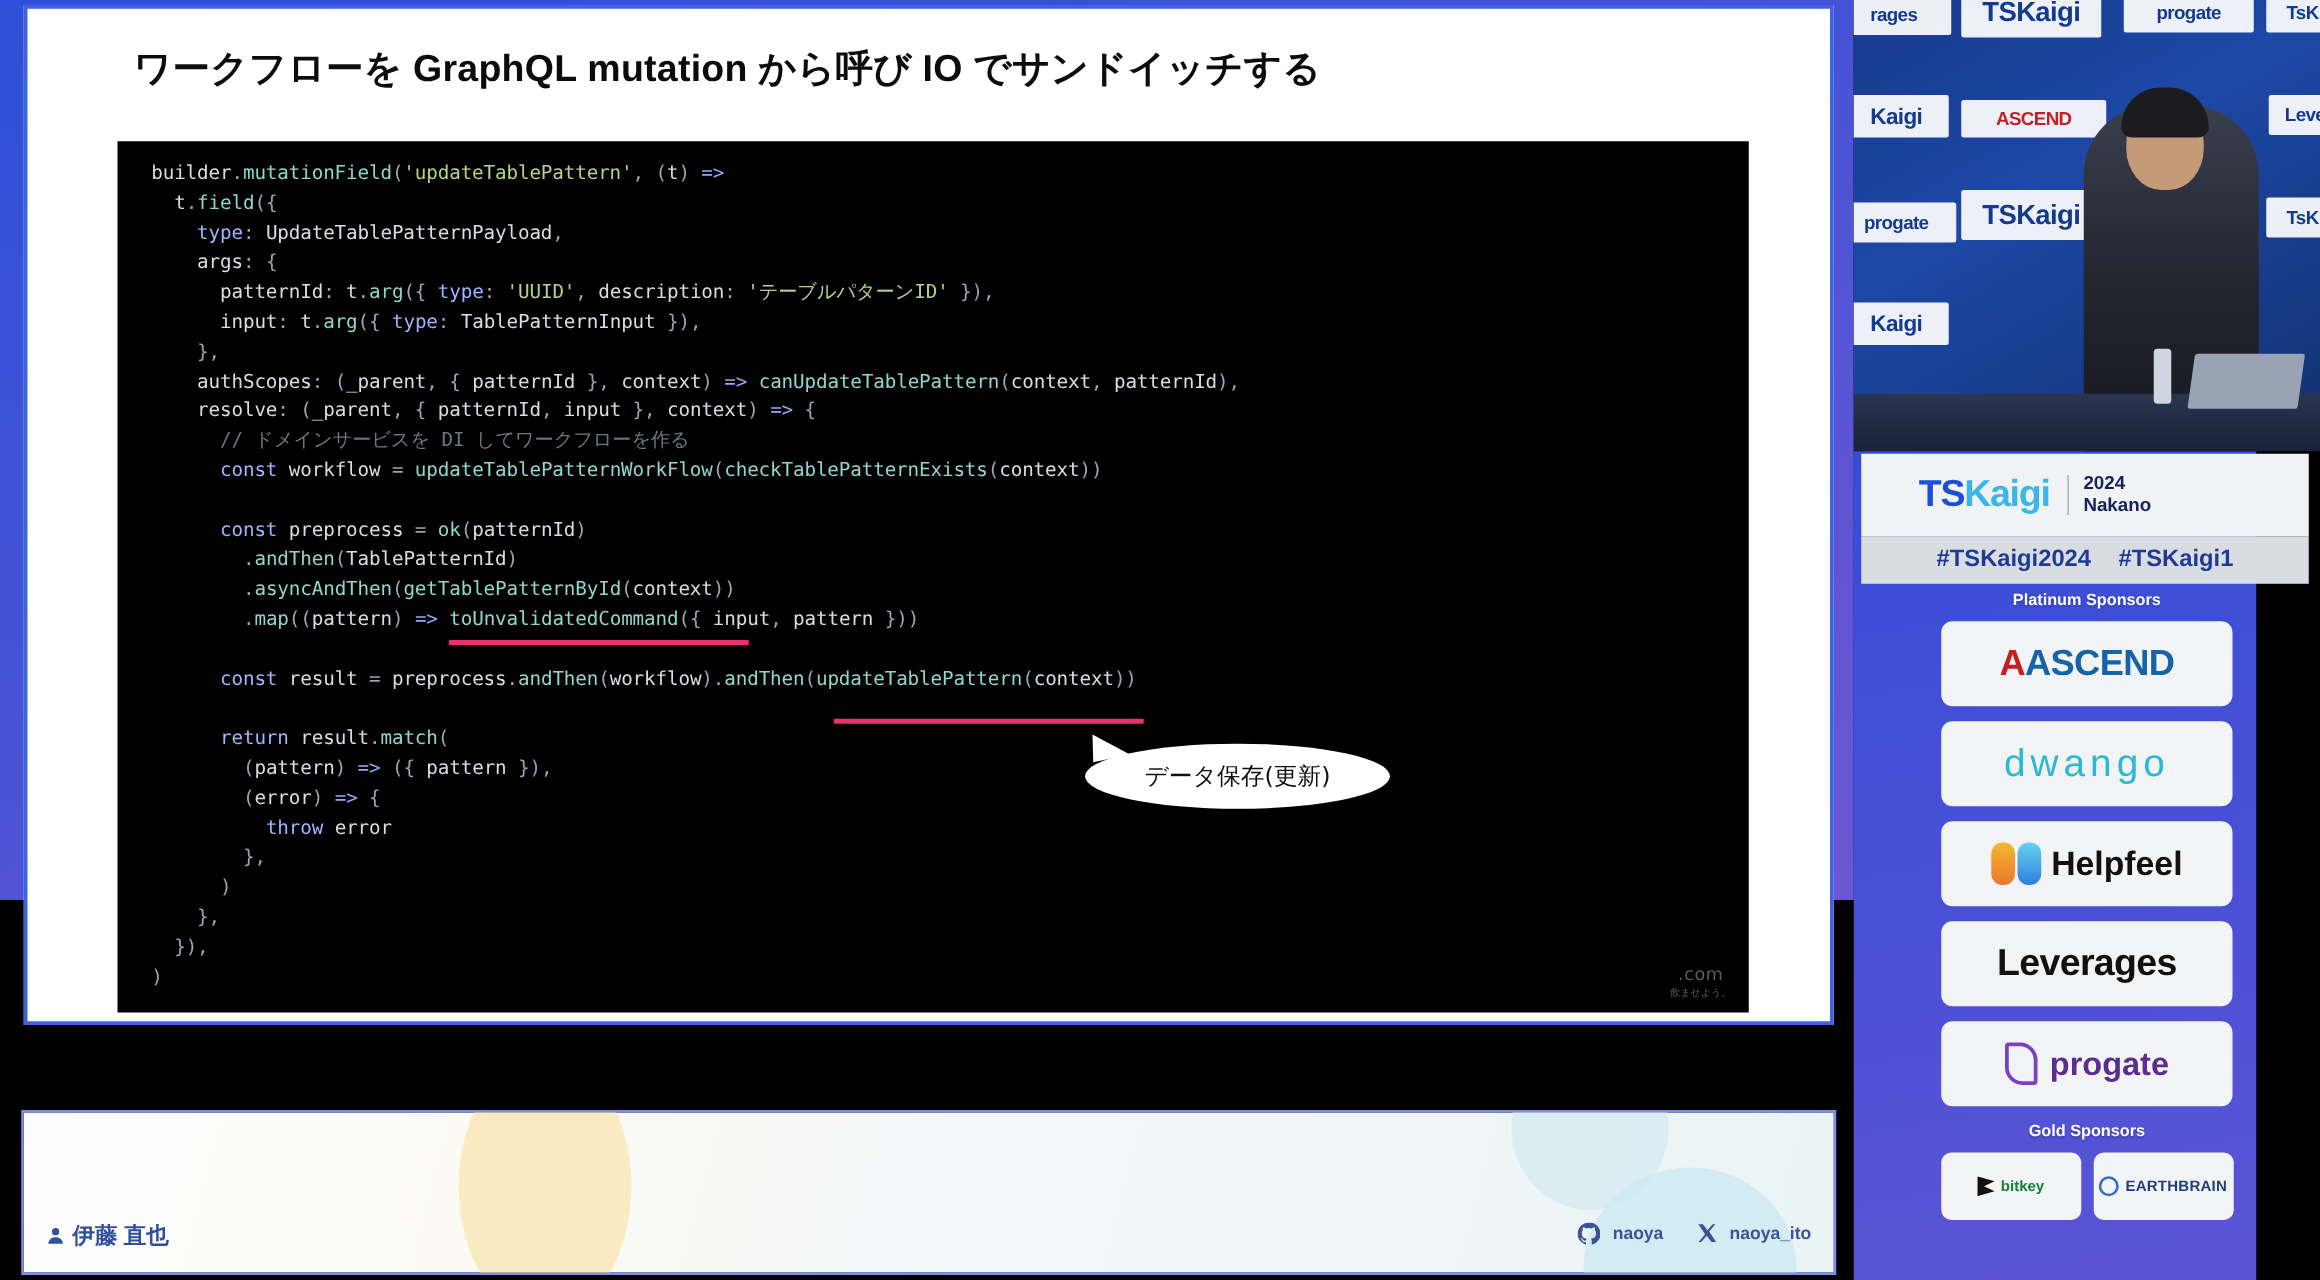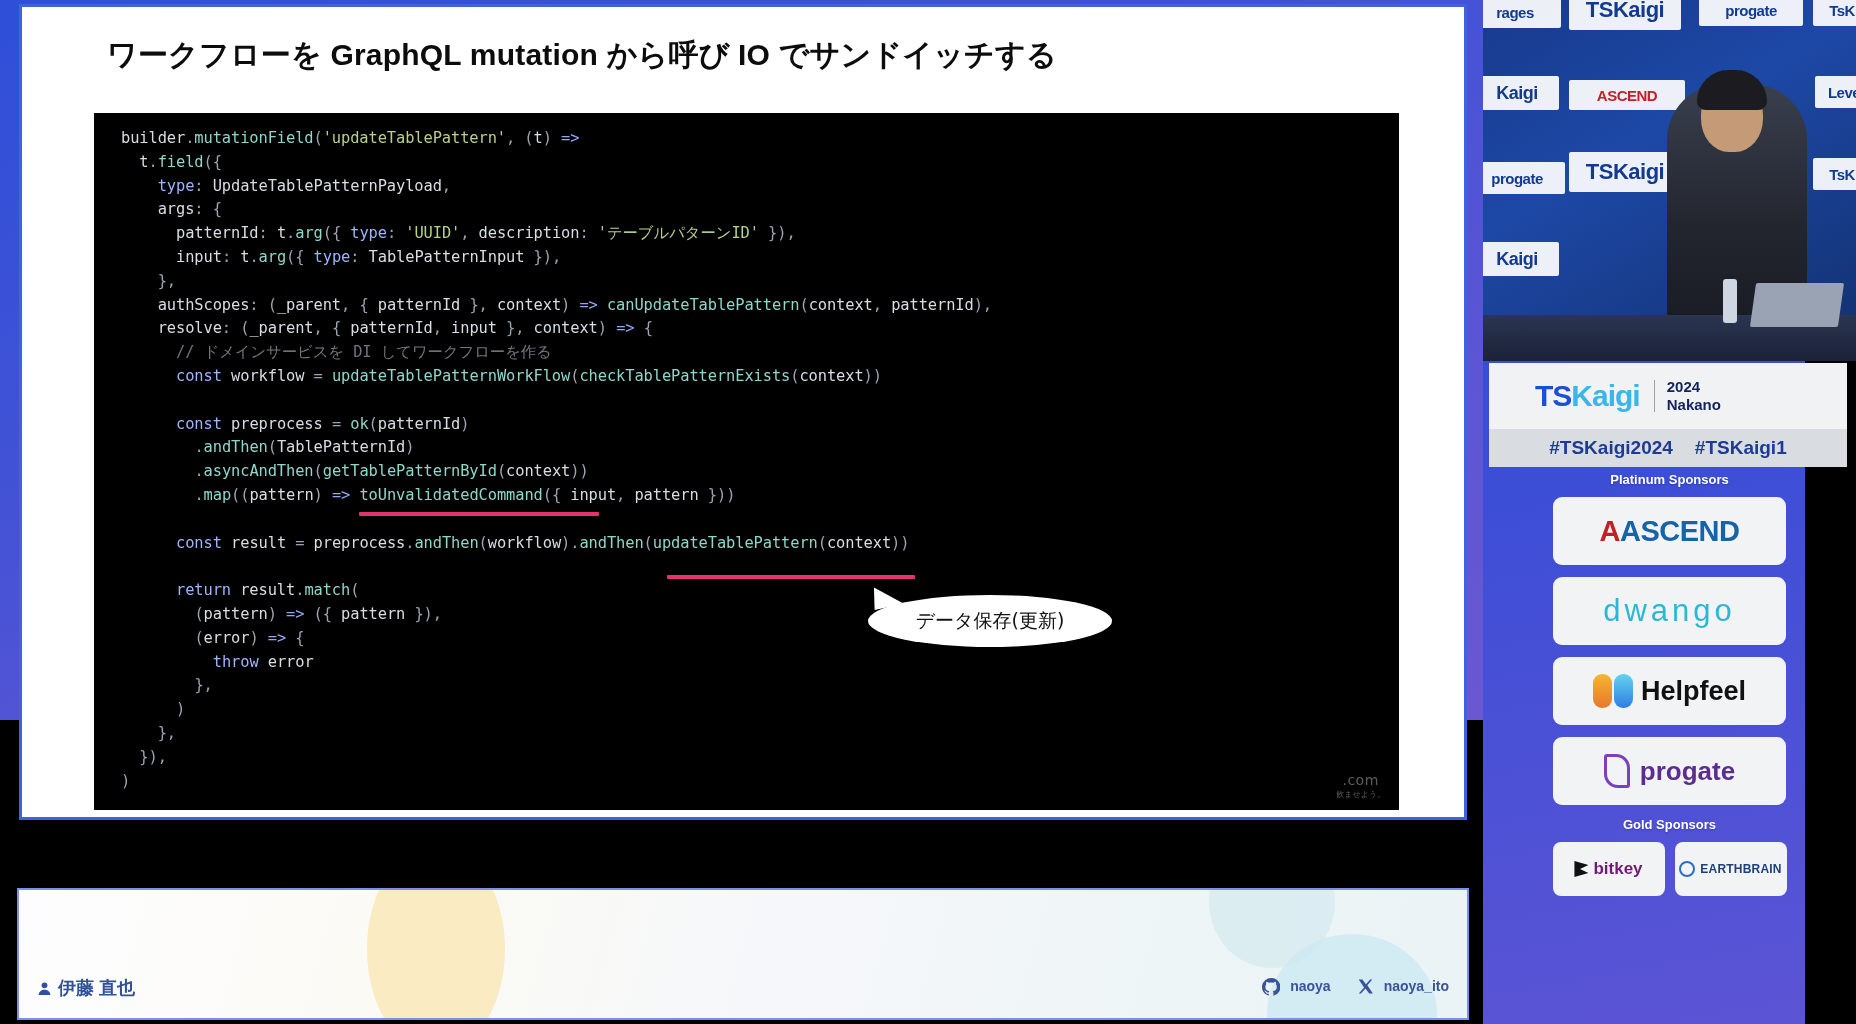--- a/index.html
+++ b/index.html
@@ -238,21 +238,21 @@
   .hf-mark { display:flex; }
   .hf-l { width:19px; height:34px; border-radius:9px; background:linear-gradient(180deg,#f5b731,#e8772d); }
   .hf-r { width:19px; height:34px; border-radius:9px; background:linear-gradient(180deg,#66d2f0,#2e7fe0); margin-left:2px; }
   .leverages { font-size: 30px; color:#111; letter-spacing:-.5px; }
   .progate { font-size: 26px; color:#5b2d8e; display:flex; align-items:center; gap:10px; }
   .pg-mark { width:26px; height:34px; border:3px solid #7b3fbf; border-radius: 3px 14px 3px 14px; }
   .gold-row { display:flex; gap:10px; justify-content:center; }
   .gold-card {
     width: 112px; height: 54px; background:#f2f3f5; border-radius: 8px;
     display:flex; align-items:center; justify-content:center; gap:5px;
-    font-size: 17px; font-weight: bold; color:#701a75;
+    font-size: 12px; font-weight: bold; color:#15803d;
   }
   .gold-card.earth { color:#1d3f7a; font-size: 12px; letter-spacing:.2px; }
   .bk-mark { width:14px; height:16px; background:#111;
              clip-path: polygon(0 0,100% 25%,40% 50%,100% 75%,0 100%); }
   .eb-mark { width:16px; height:16px; border:2px solid #2a6fc4; border-radius:50%; position:relative; }
 </style>
 </head>
 <body>
 
 <div id="root">
@@ -397,20 +397,23 @@
       <div class="sp-card">
         <span class="helpfeel">
           <span class="hf-mark">
               <span class="hf-l"></span>
               <span class="hf-r"></span>
             </span>
           <span class="sp-name">Helpfeel</span>
         </span>
       </div>
 
+      <div class="sp-card">
+        <span class="sp-name leverages">Leverages</span>
+      </div>
 
       <div class="sp-card">
         <span class="progate">
           <span class="pg-mark"></span>
           <span class="sp-name">progate</span>
         </span>
       </div>
 
       <div class="sp-head" style="margin-top:4px;">Gold Sponsors</div>
 

